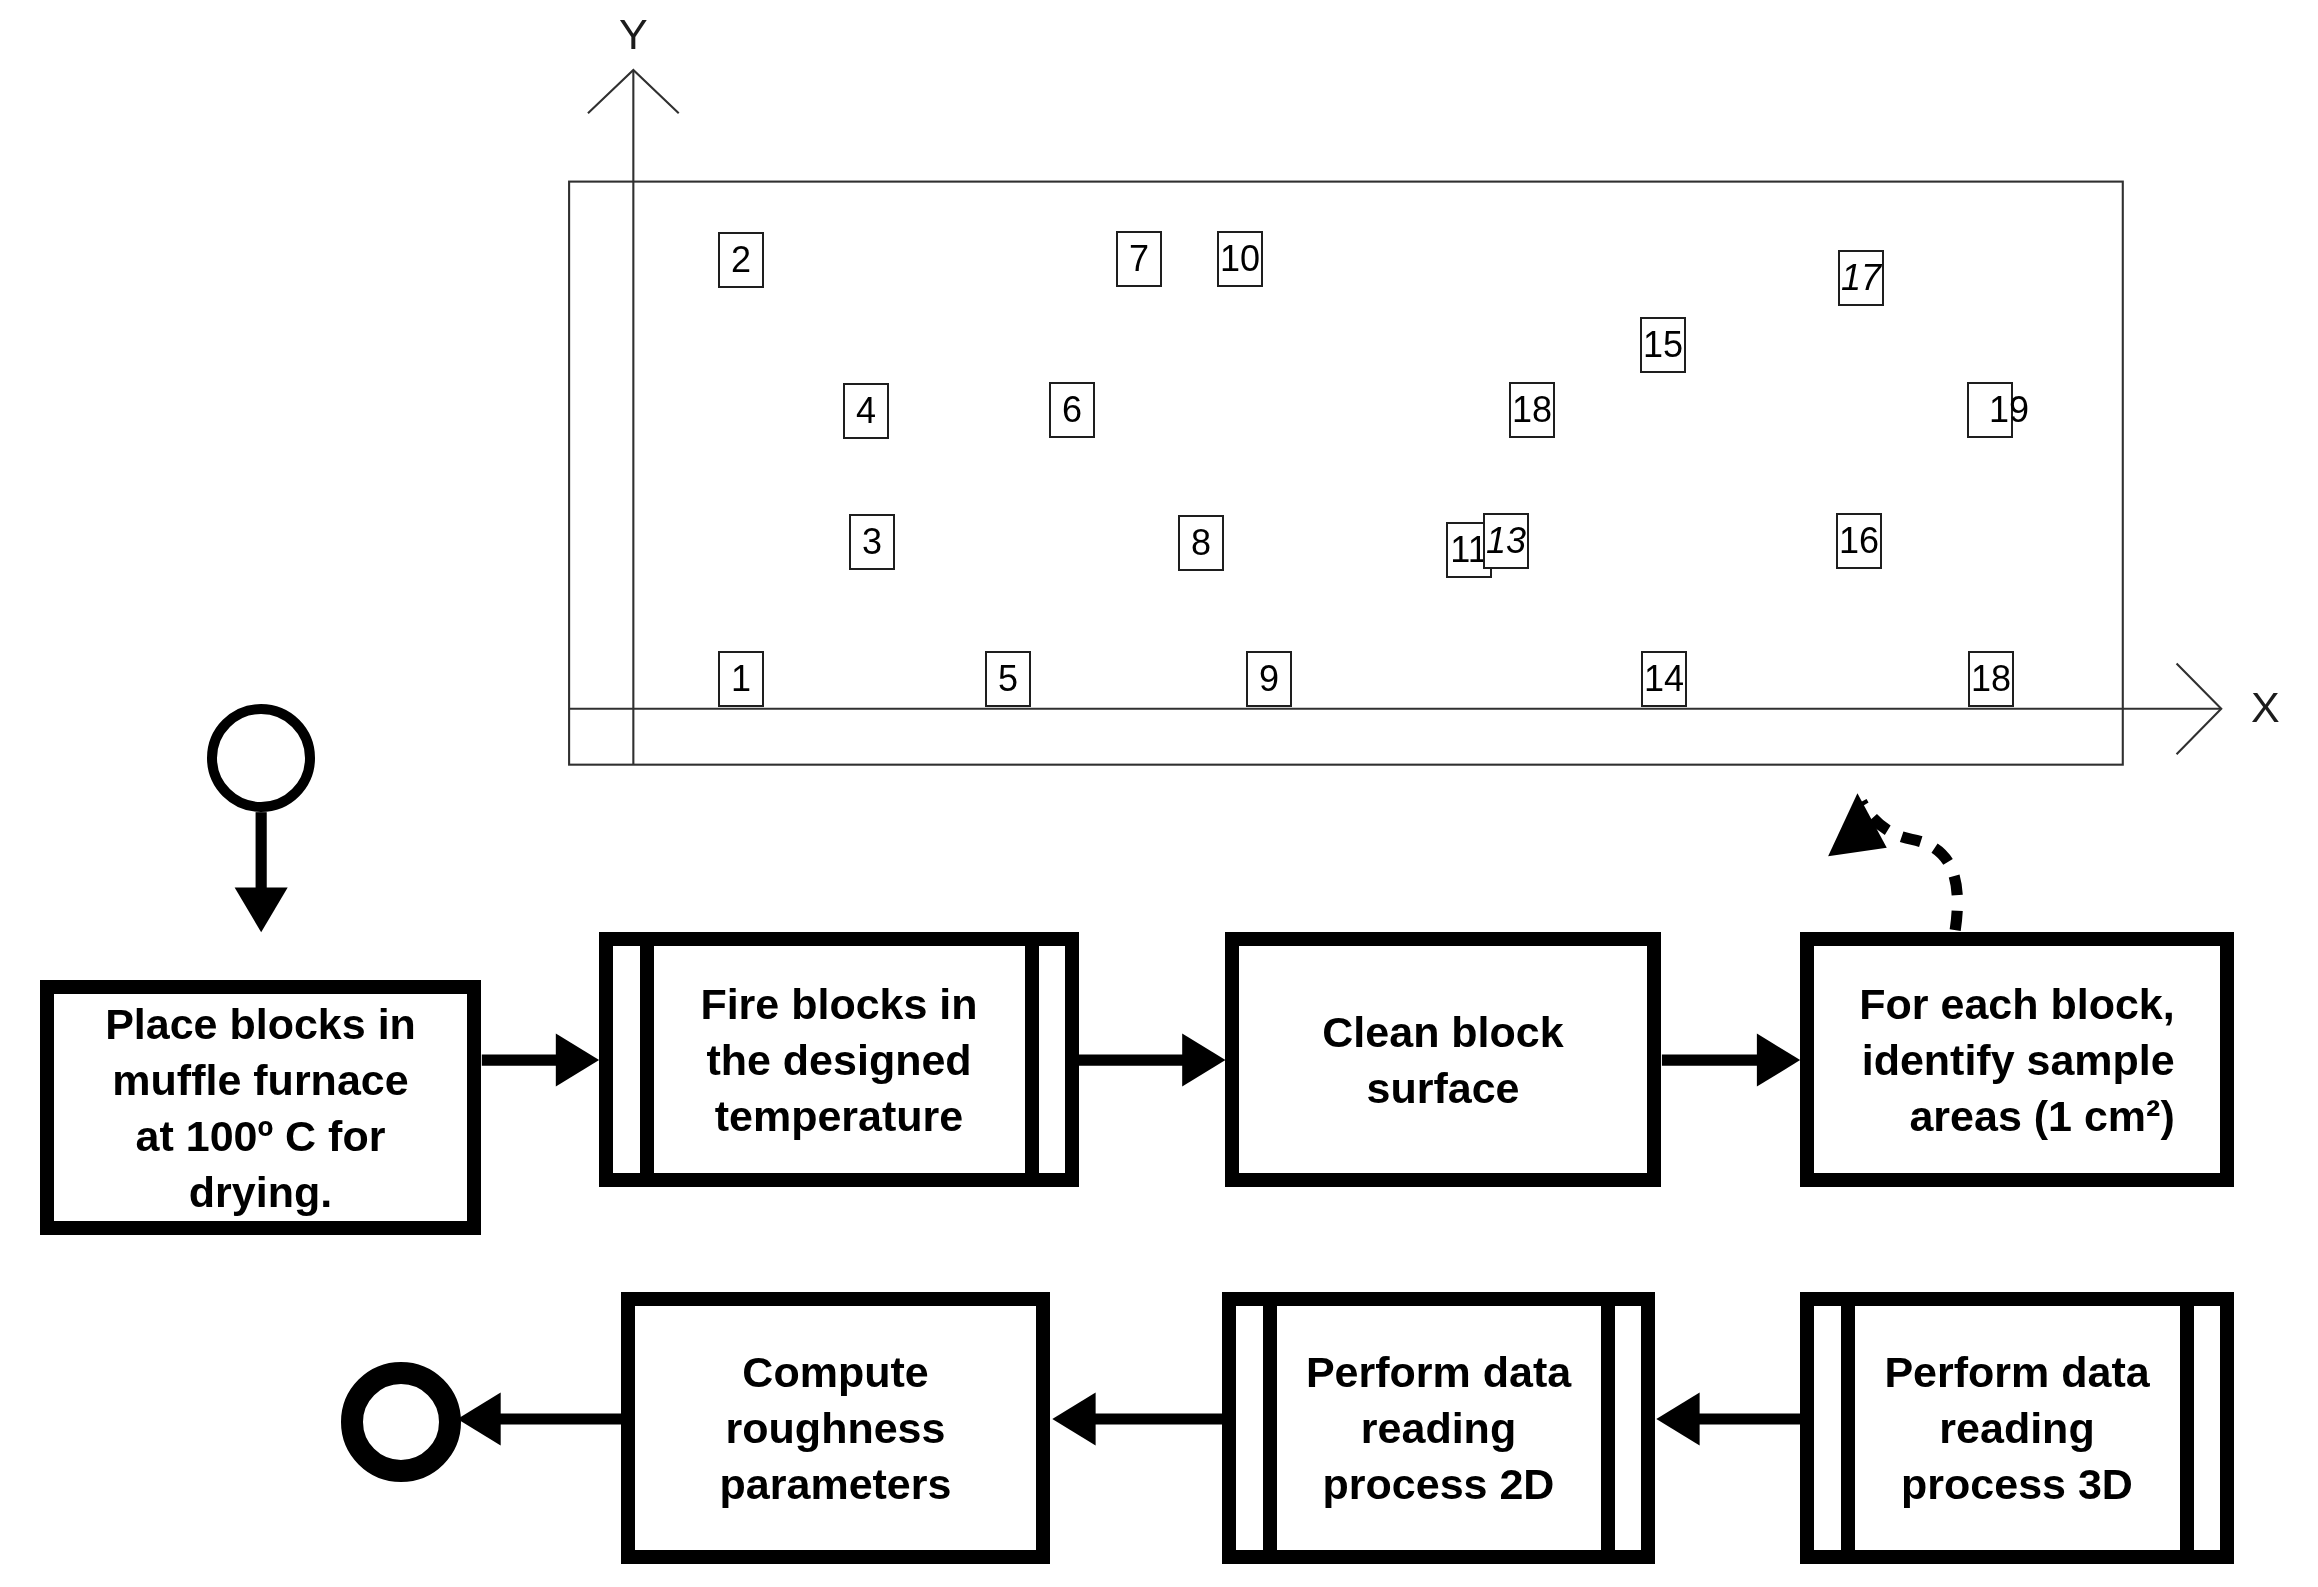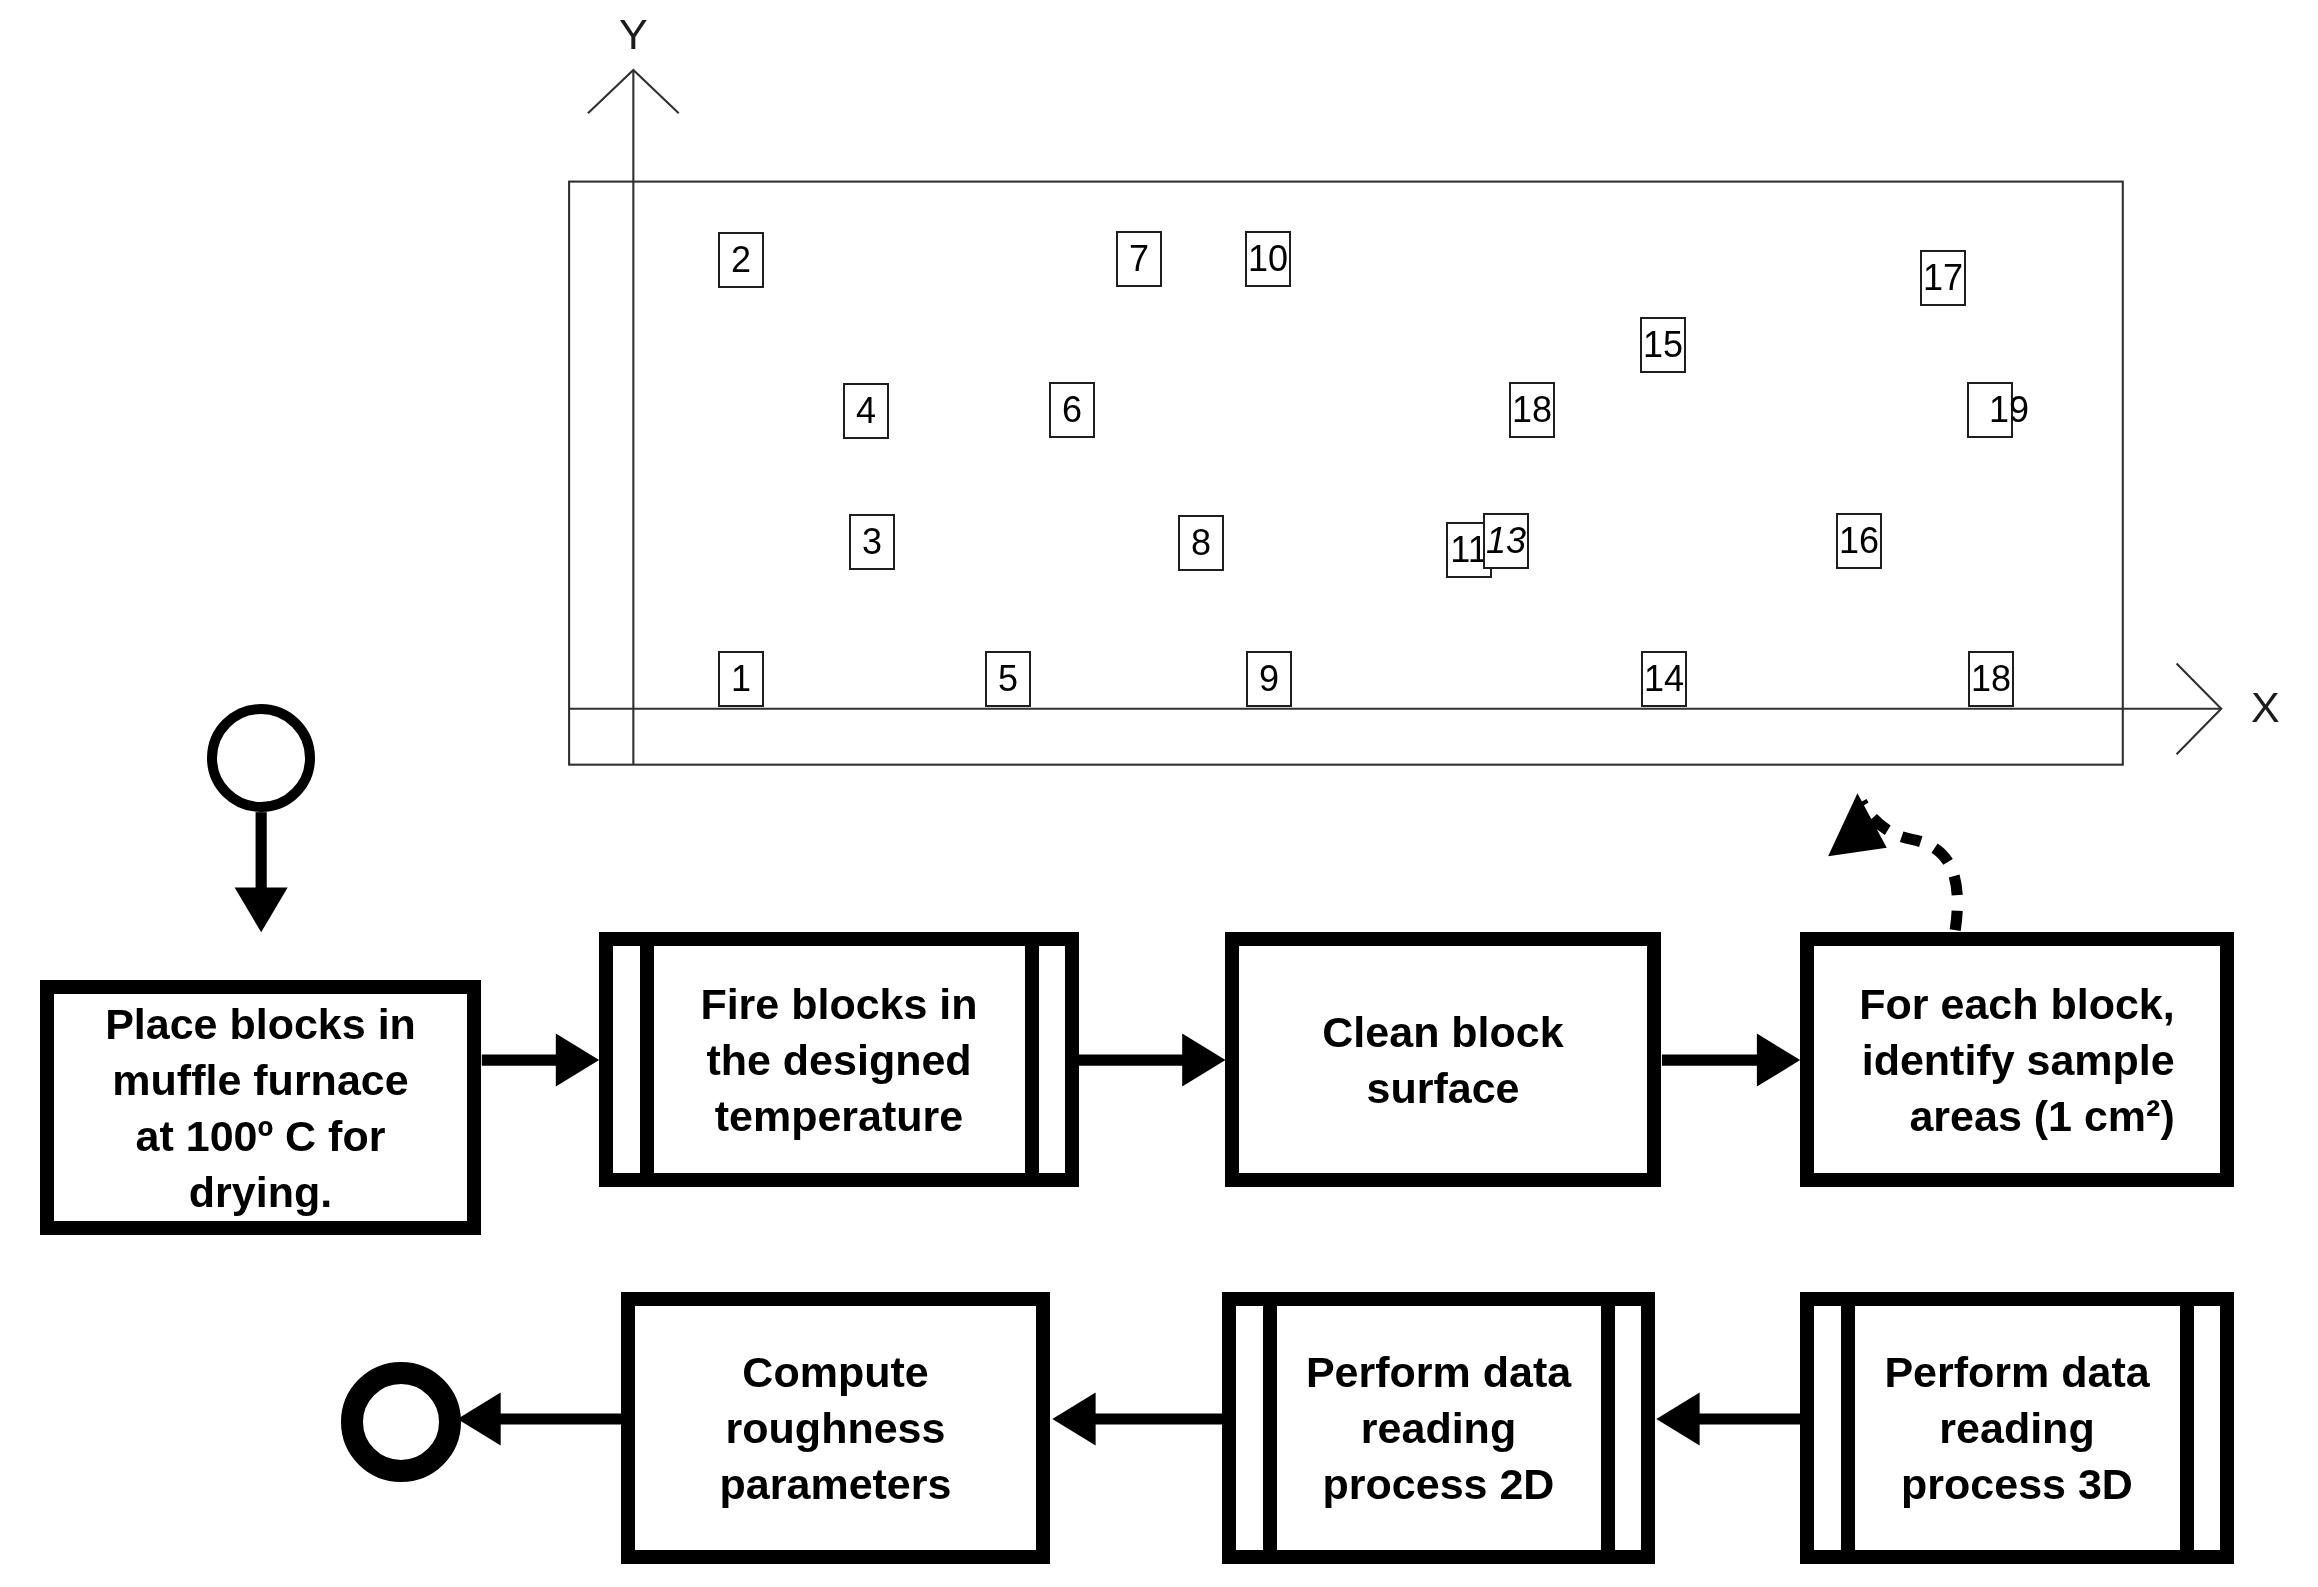--- a/index.html
+++ b/index.html
@@ -146,28 +146,28 @@
   <div>
       <div class="sample-box" style="left: 718px; top: 651px;">1</div>
       <div class="sample-box" style="left: 718px; top: 232px;">2</div>
       <div class="sample-box" style="left: 849px; top: 514px;">3</div>
       <div class="sample-box" style="left: 843px; top: 383px;">4</div>
       <div class="sample-box" style="left: 985px; top: 651px;">5</div>
       <div class="sample-box" style="left: 1049px; top: 382px;">6</div>
       <div class="sample-box" style="left: 1116px; top: 231px;">7</div>
       <div class="sample-box" style="left: 1178px; top: 515px;">8</div>
       <div class="sample-box" style="left: 1246px; top: 651px;">9</div>
-      <div class="sample-box" style="left: 1245px; top: 231px;">10</div>
+      <div class="sample-box" style="left: 1217px; top: 231px;">10</div>
       <div class="sample-box" style="left: 1446px; top: 514px; margin-top: 8px;">11</div>
       <div class="sample-box" style="left: 1509px; top: 382px;">18</div>
       <div class="sample-box" style="left: 1483px; top: 513px; font-style: italic;">13</div>
       <div class="sample-box" style="left: 1641px; top: 651px;">14</div>
       <div class="sample-box" style="left: 1640px; top: 317px;">15</div>
       <div class="sample-box" style="left: 1836px; top: 513px;">16</div>
-      <div class="sample-box" style="left: 1920px; top: 250px;">17</div>
+      <div class="sample-box" style="left: 1838px; top: 250px; font-style: italic;">17</div>
       <div class="sample-box" style="left: 1968px; top: 651px;">18</div>
       <div class="sample-box" style="left: 1967px; top: 382px; padding-left: 38px;">19</div>
     </div>
 
   <div class="node-circle start-circle"></div>
 
   <div class="fc-box" style="left:40px; top:980px; width:441px; height:255px;">
     <span class="label-wrap">Place blocks in
 muffle furnace
 at 100º C for

